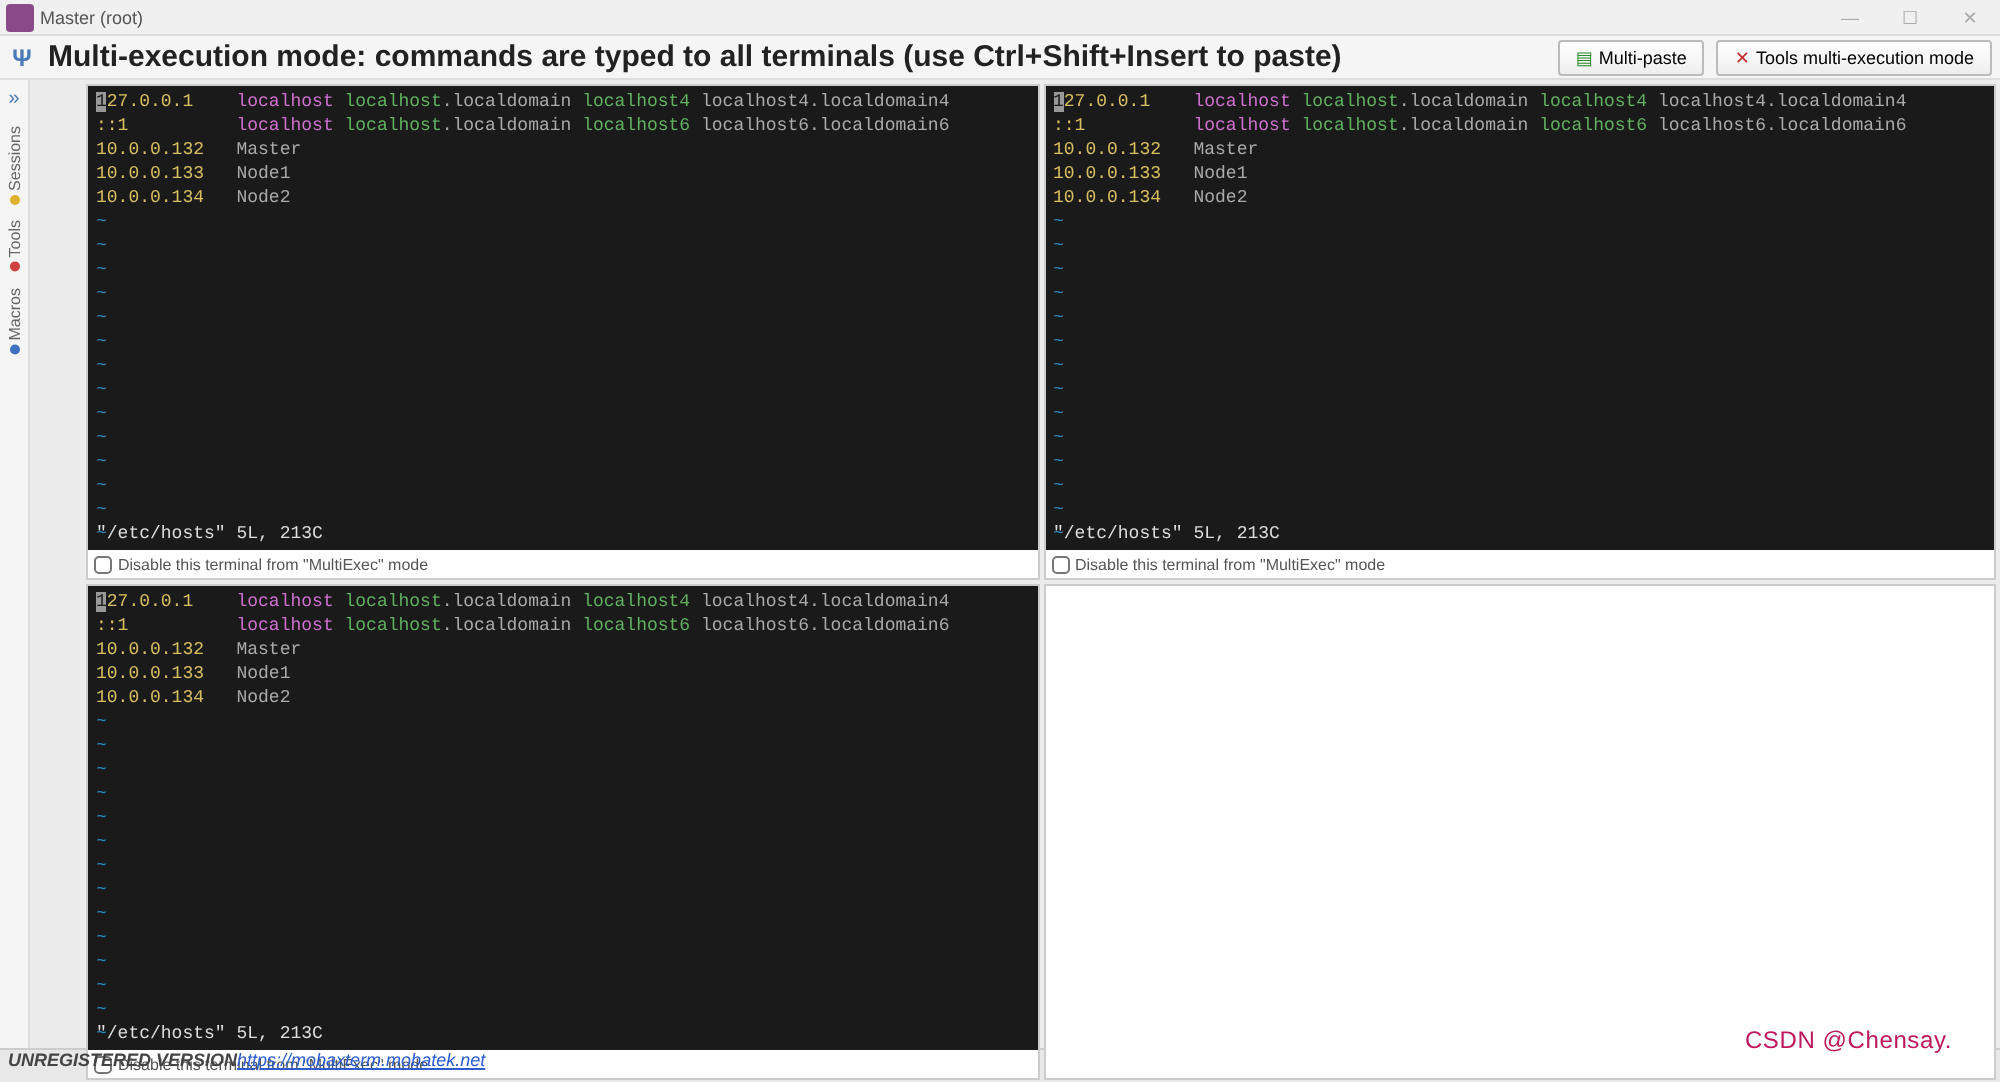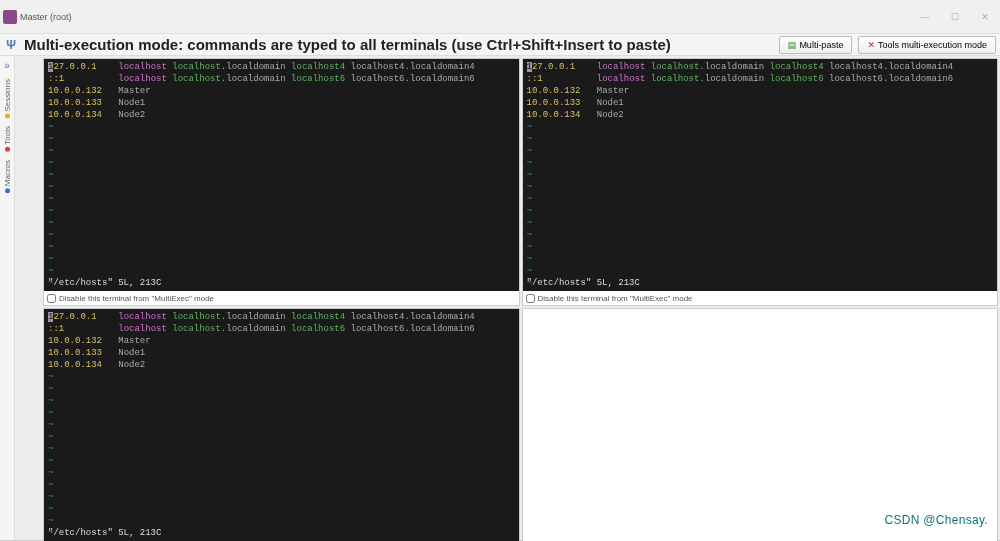--- a/index.html
+++ b/index.html
@@ -1,18 +1,18 @@
 <!DOCTYPE html>
 <html><head>
   <meta charset="utf-8">
   <style>
     * { box-sizing: border-box; margin: 0; padding: 0; }
     html, body { width: 1000px; height: 541px; overflow: hidden; font-family: "Segoe UI", Tahoma, sans-serif; background: #ececec; }
     
-    .titlebar { height: 34px; background: #f0f0f0; display: flex; align-items: center; font-size: 9px; color: #555; border-bottom: 1px solid #ddd; }
+    .titlebar { height: 18px; background: #f0f0f0; display: flex; align-items: center; font-size: 9px; color: #555; border-bottom: 1px solid #ddd; }
     .titlebar .icon { width: 14px; height: 14px; margin: 0 3px; background: #8a4a8a; border-radius: 2px; }
     .titlebar .title-text { flex: 1; }
     .win-controls { display: flex; }
     .win-btn { width: 30px; height: 18px; display: flex; align-items: center; justify-content: center; color: #aaa; font-size: 9px; }
     
     .toolbar { height: 22px; background: #f5f5f5; display: flex; align-items: center; padding: 0 4px; gap: 6px; border-bottom: 1px solid #ddd; }
     .toolbar .mode-icon { width: 14px; height: 14px; color: #4a7ab8; display: flex; align-items: center; justify-content: center; font-weight: bold; font-size: 12px; }
     .toolbar .mode-text { font-size: 15px; font-weight: bold; flex: 1; color: #222; }
     .toolbar-btn { height: 18px; padding: 0 8px; font-size: 9px; border: 1px solid #bbb; background: linear-gradient(#fff,#eee); border-radius: 2px; display: flex; align-items: center; gap: 3px; cursor: pointer; }
     .toolbar-btn .bi { font-size: 9px; }
@@ -39,21 +39,21 @@
     .c-mag { color: #d070d0; }
     .c-grn { color: #60b060; }
     .c-gray { color: #aaa; }
     .c-blue { color: #2a8ac0; }
     .hl { background: #999; color: #1a1a1a; }
     .status-line { position: absolute; bottom: 2px; left: 4px; color: #ddd; }
     
     .bottom-bar { height: 17px; background: #e8e8e8; border-top: 1px solid #ccc; display: flex; align-items: flex-start; padding: 0 4px; font-size: 9px; color: #444; font-style: italic; }
     .bottom-bar .unreg { font-weight: bold; }
     .bottom-bar a { color: #2a5cd0; }
-    .watermark { position: absolute; right: 12px; bottom: 14px; color: #0f766e; font-size: 12px; font-family: Arial; letter-spacing: 0.3px; pointer-events: none; }
+    .watermark { position: absolute; right: 24px; bottom: 14px; color: #be185d; font-size: 12px; font-family: Arial; letter-spacing: 0.3px; pointer-events: none; }
   </style>
 </head>
 <body>
 
 <div class="titlebar">
   <div class="icon"></div>
   <div class="title-text">Master (root)</div>
   <div class="win-controls">
     <div class="win-btn">—</div>
     <div class="win-btn">☐</div>

